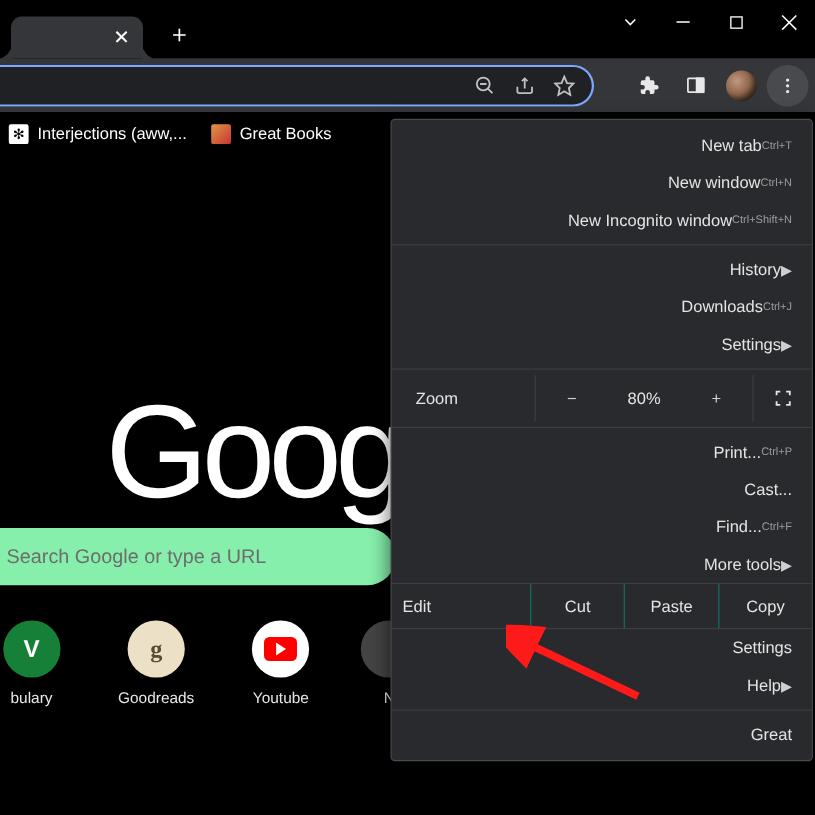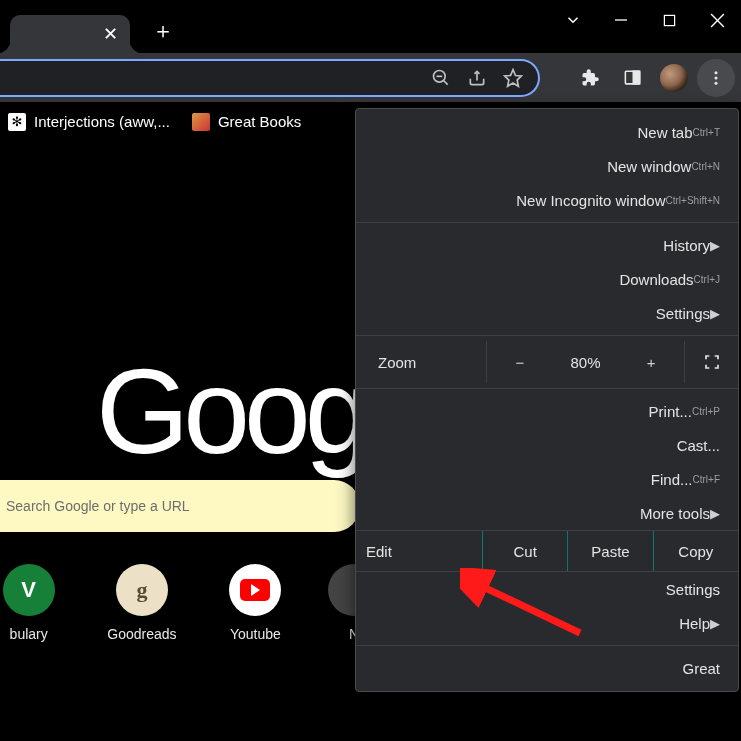--- a/index.html
+++ b/index.html
@@ -160,27 +160,27 @@
       font-size:120px;
       font-weight:400;
       color:#fff;
       letter-spacing:-6px;
     }
     .search-box{
       position:absolute;
       left:0; top:338px;
       height:52px;
       width:360px;
-      background:#fef9c3;
+      background:#86efac;
       border-radius:0 26px 26px 0;
       display:flex;
       align-items:center;
       padding-left:6px;
       color:#6d6d6d;
-      font-size:14px;
+      font-size:18px;
     }
     .shortcuts{
       position:absolute;
       left:-6px;
       width: 380px;
       top:422px;
       display:flex;
       gap: 44px;
       color:#e8e8e8;
       font-size:14px;

